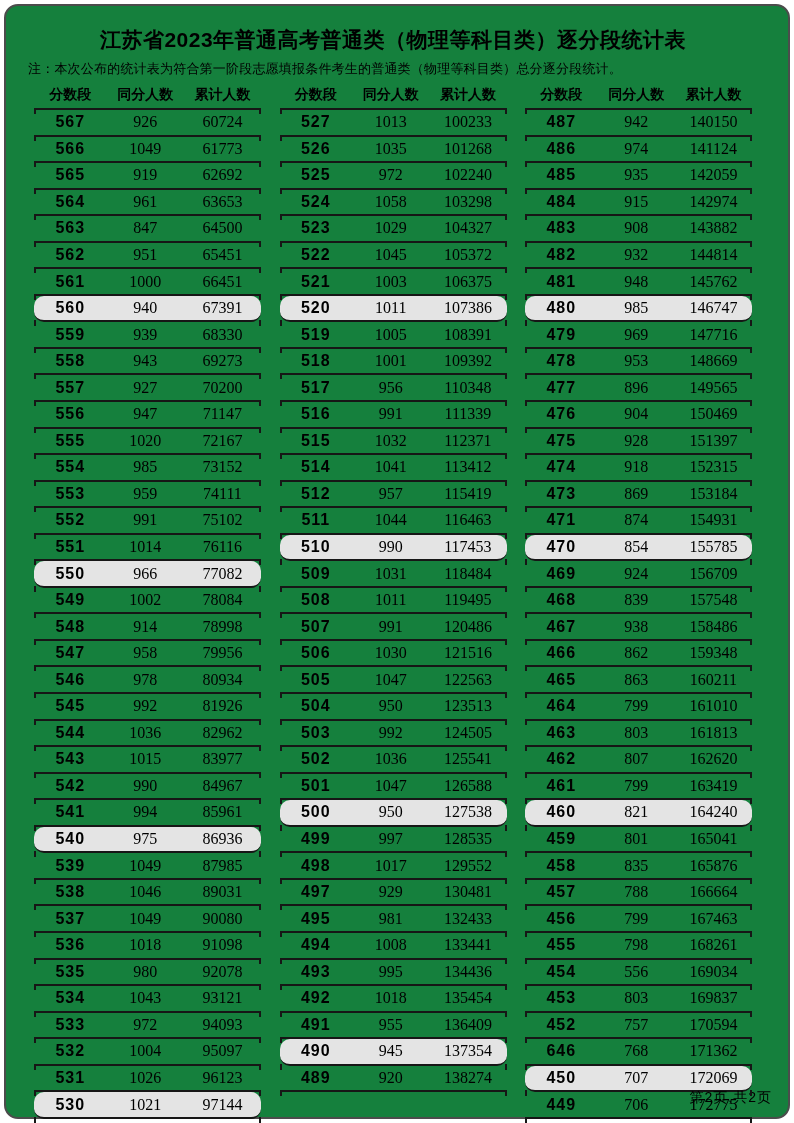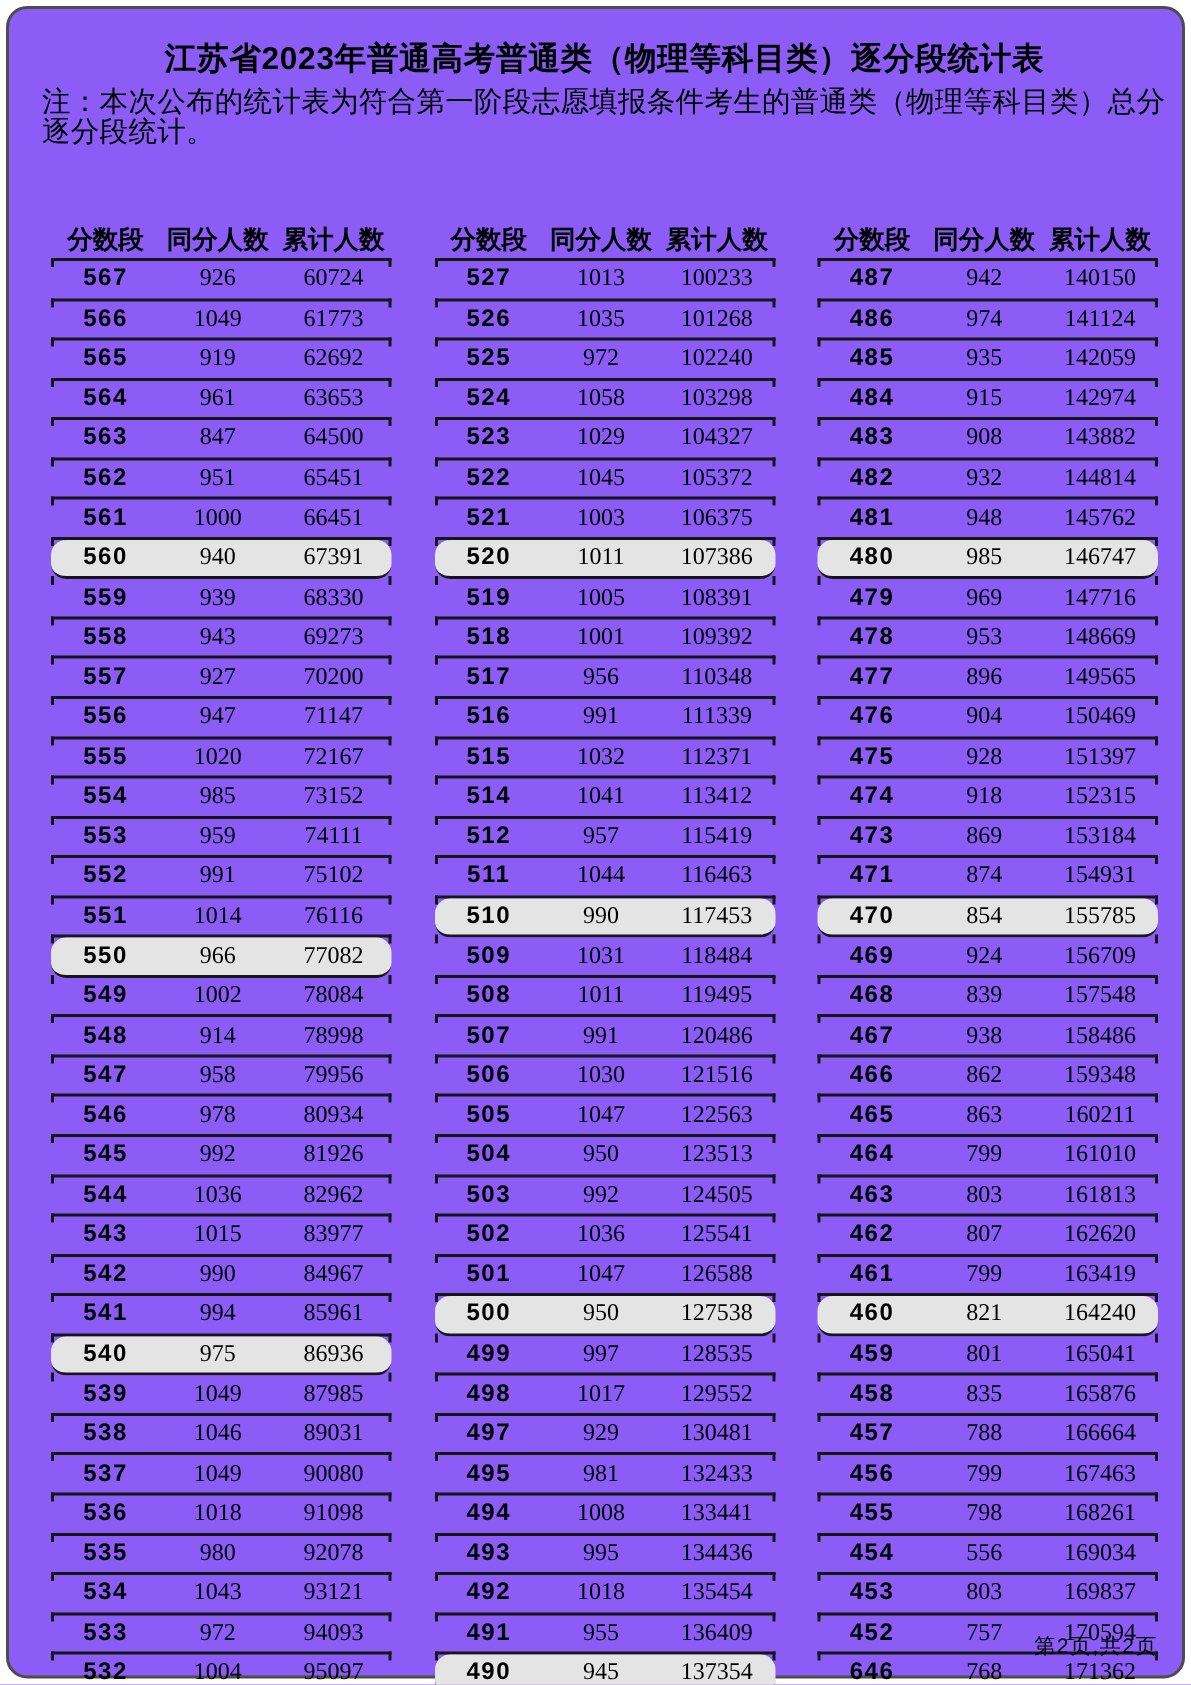--- a/index.html
+++ b/index.html
@@ -2,37 +2,37 @@
 <html><head>
 <meta charset="utf-8">
 <style>
   html,body { margin:0; padding:0; }
   body {
     width:794px; height:1123px; background:#ffffff; color:#000;
     font-family:"Liberation Sans", sans-serif; position:relative; overflow:hidden;
   }
   .page {
     position:absolute; inset:4px; border:2px solid #4c4c4c; border-radius:14px;
-    box-sizing:border-box; padding:16px 10px 0 22px; background:#8b5cf6;
+    box-sizing:border-box; padding:16px 30px 0 22px; background:#15803d;
   }
   .title {
     text-align:center; font-size:21px; font-weight:bold; letter-spacing:0.5px;
     margin-top:4px; line-height:28px;
   }
   .note {
-    font-size:19px; line-height:20px; margin-top:5px; letter-spacing:0.2px;
+    font-size:13px; line-height:20px; margin-top:5px; letter-spacing:0.2px;
   }
   .tables { display:flex; justify-content:space-between; margin-top:3px; padding:0 6px; }
   .table { width:227px; }
   .thead, .row {
     display:grid; grid-template-columns:32% 34% 34%;
     align-items:center; text-align:center; position:relative;
     border-bottom:2px solid #161616;
   }
-  .thead { height:26px; font-weight:bold; font-size:17px;margin-top:44px; }
+  .thead { height:26px; font-weight:bold; font-size:14px; }
   .row { height:24.55px; }
   .thead::before, .thead::after, .row::before, .row::after {
     content:""; position:absolute; bottom:-6px; width:2px; height:6px; background:#161616; z-index:2;
   }
   .thead::before, .row::before { left:0; }
   .thead::after,  .row::after  { right:0; }
   .row.hl { background:#e4e4e4;border-radius:10px; }
   .c0 { font-weight:bold; font-size:16px; letter-spacing:1px; }
   .c1, .c2 { font-family:"Liberation Serif", serif; font-size:16px; }
   .footer {

